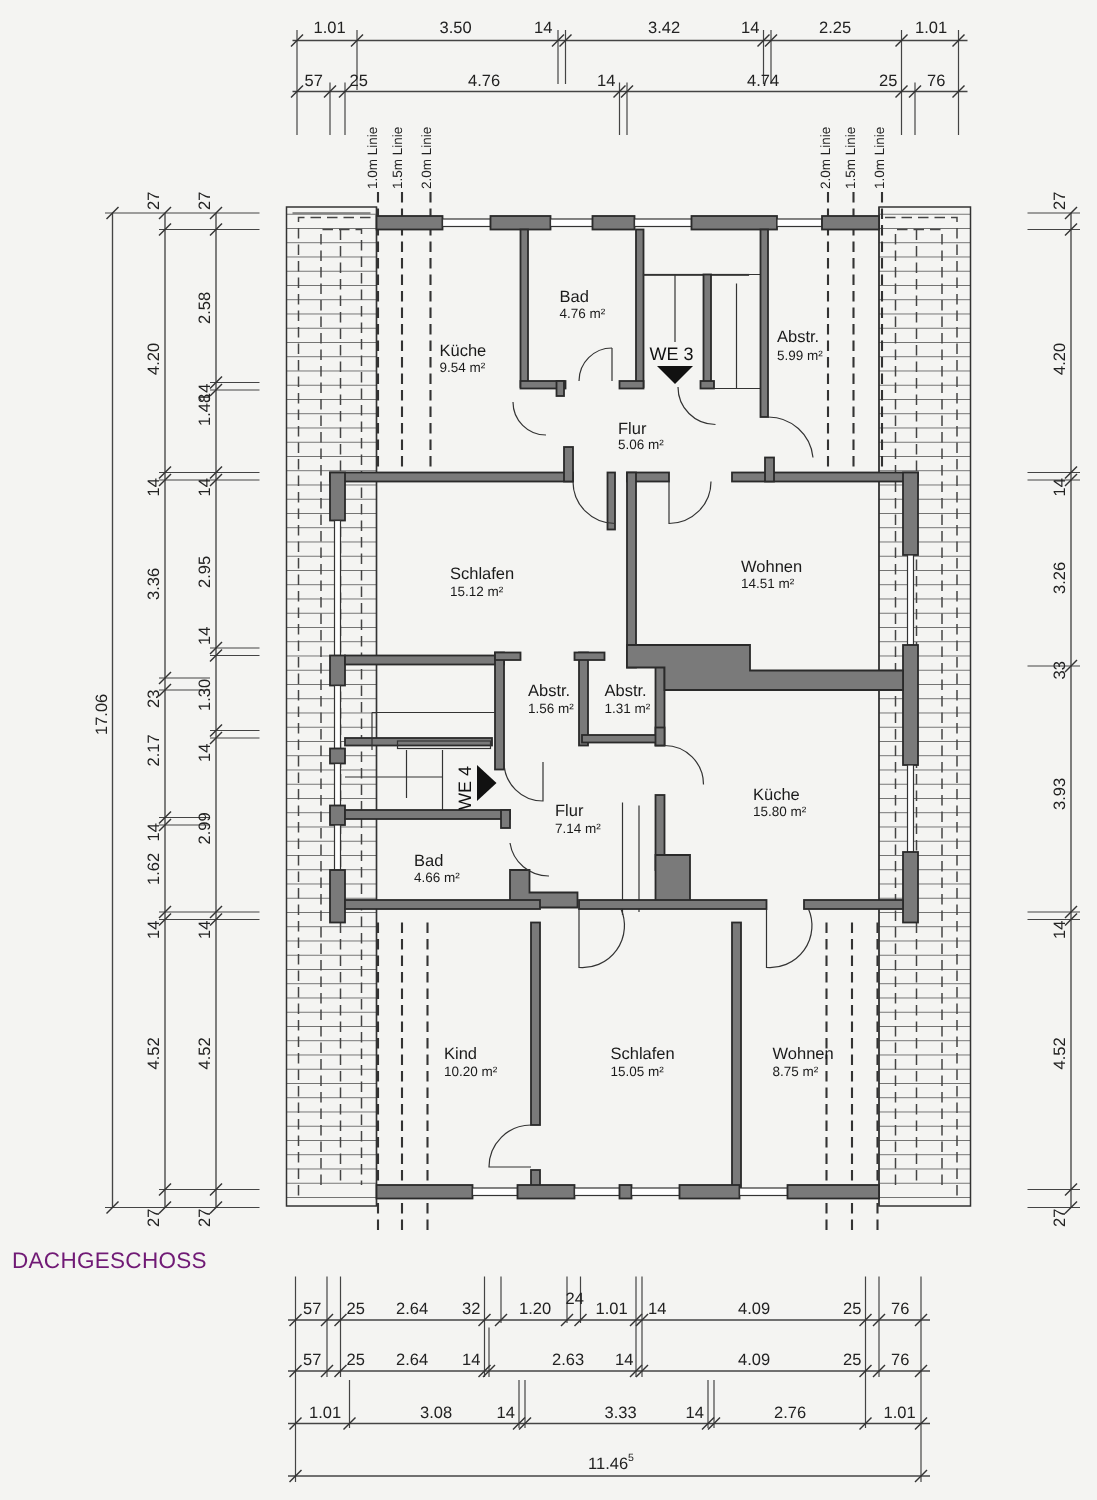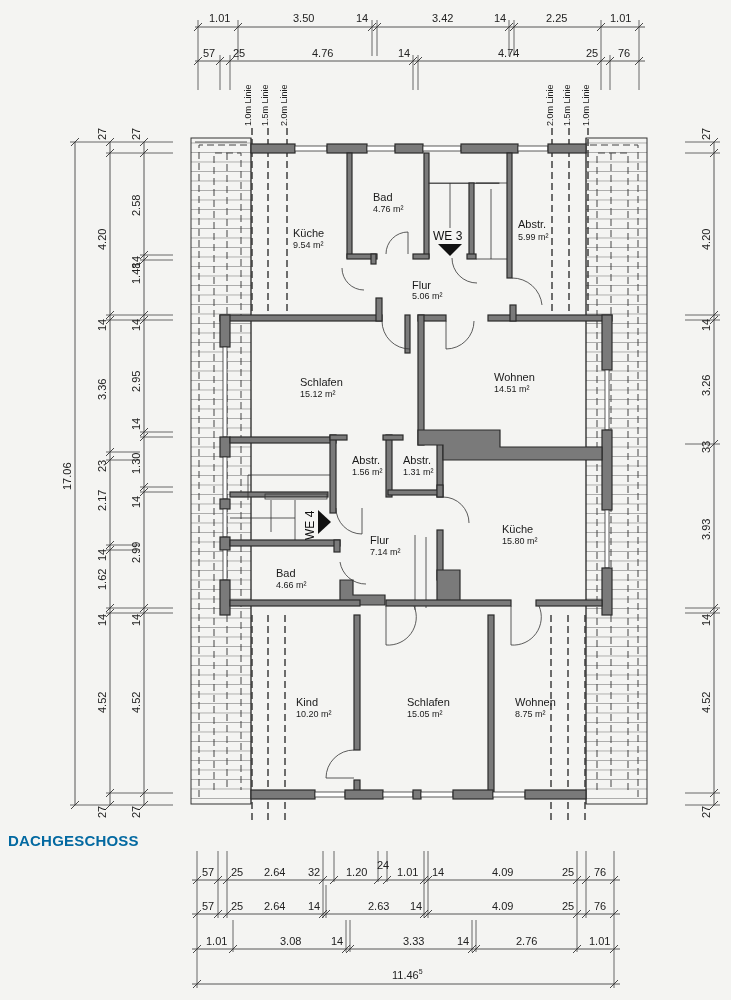--- a/index.html
+++ b/index.html
@@ -10,21 +10,21 @@
   .tick{stroke:#333;stroke-width:0.9;}
   .dim-text{font-family:"Liberation Sans",sans-serif;font-size:11px;fill:#222;}
   .wall{fill:#7a7a7a;stroke:#2a2a2a;stroke-width:1.2;}
   .thin{stroke:#333;stroke-width:0.8;fill:none;}
   .dash{stroke:#333;stroke-width:1.4;stroke-dasharray:7,4;fill:none;}
   .dash-thin{stroke:#444;stroke-width:1;stroke-dasharray:7,4;fill:none;}
   .room-name{font-family:"Liberation Sans",sans-serif;font-size:11px;fill:#1a1a1a;}
   .room-area{font-family:"Liberation Sans",sans-serif;font-size:9px;fill:#1a1a1a;}
   .win{fill:#fff;stroke:#333;stroke-width:0.8;}
   .door{stroke:#333;stroke-width:0.8;fill:none;}
-  .title{position:absolute;left:8px;top:832px;font-family:"Liberation Sans",sans-serif;font-weight:bold;font-size:15px;color:#0369a1;letter-spacing:0.2px;}
+  .title{position:absolute;left:8px;top:832px;font-family:"Liberation Sans",sans-serif;font-weight:normal;font-size:15px;color:#701a75;letter-spacing:0.2px;}
   .we-label{font-family:"Liberation Sans",sans-serif;font-size:12px;fill:#111;}
   .linie{font-family:"Liberation Sans",sans-serif;font-size:9px;fill:#222;}
 </style>
 </head>
 <body>
 
 <div class="title">DACHGESCHOSS</div>
 
 <svg width="731" height="1000" viewBox="0 0 731 1000">
   <defs>

